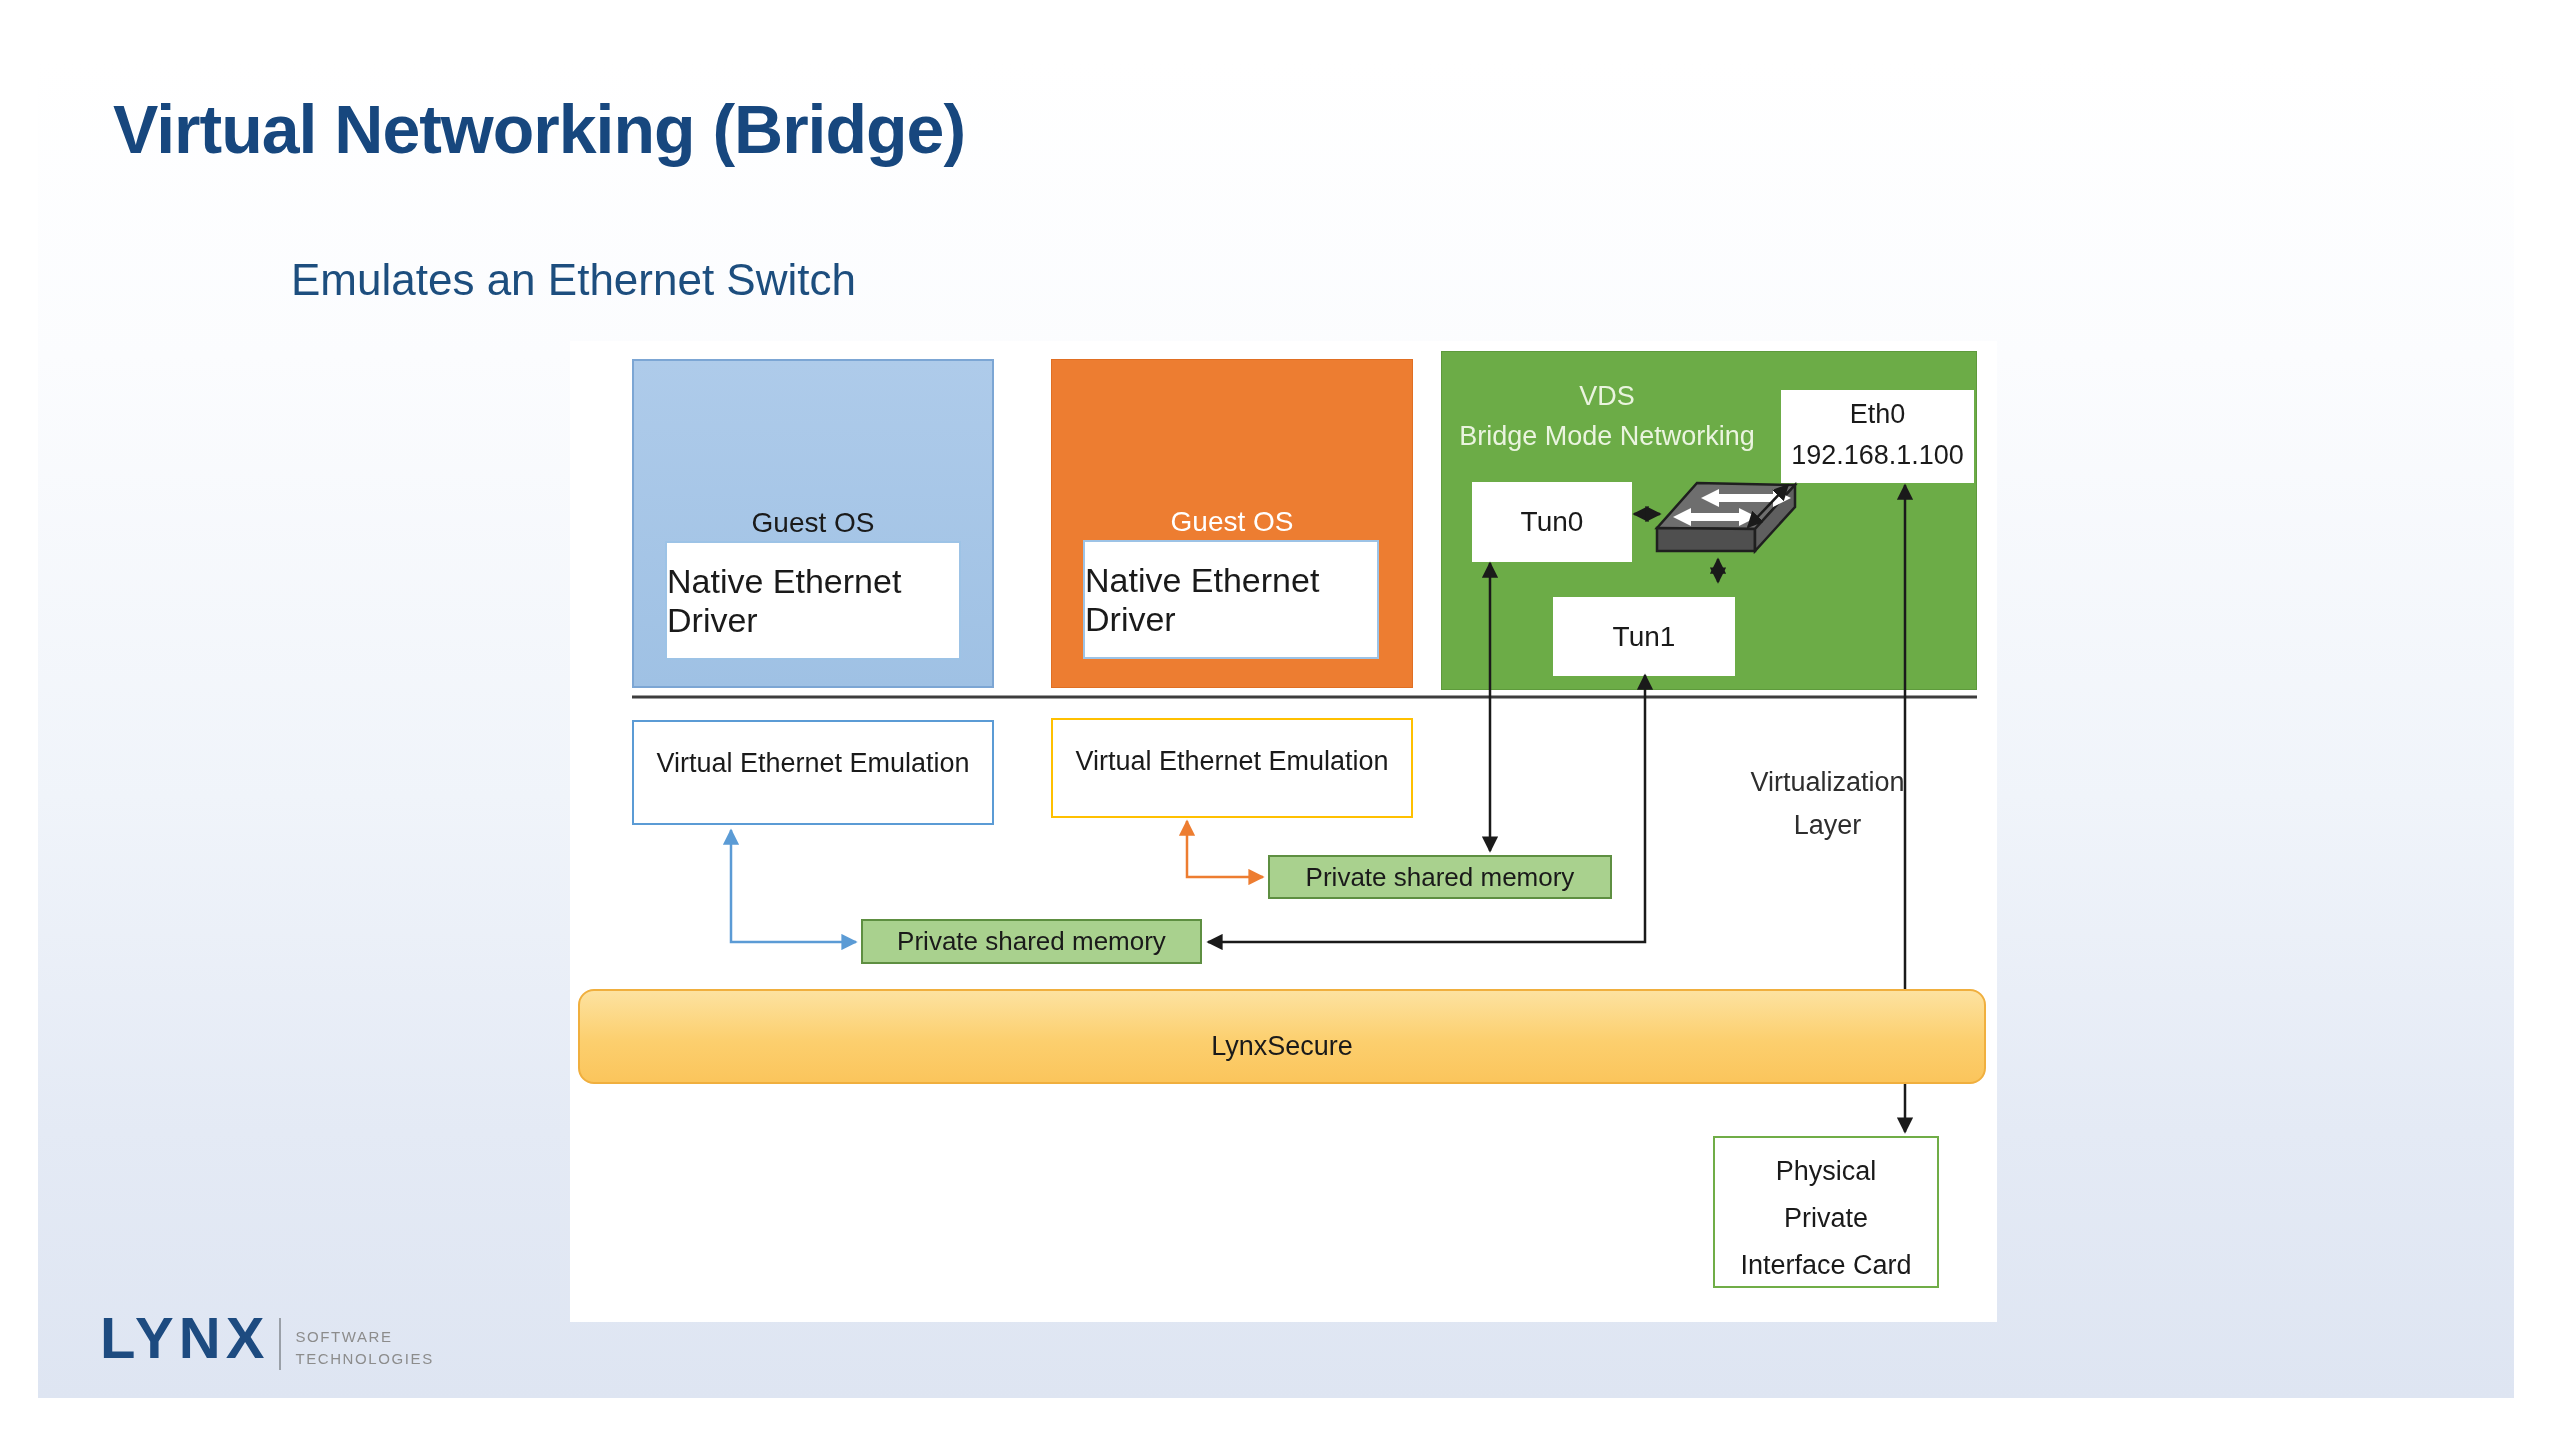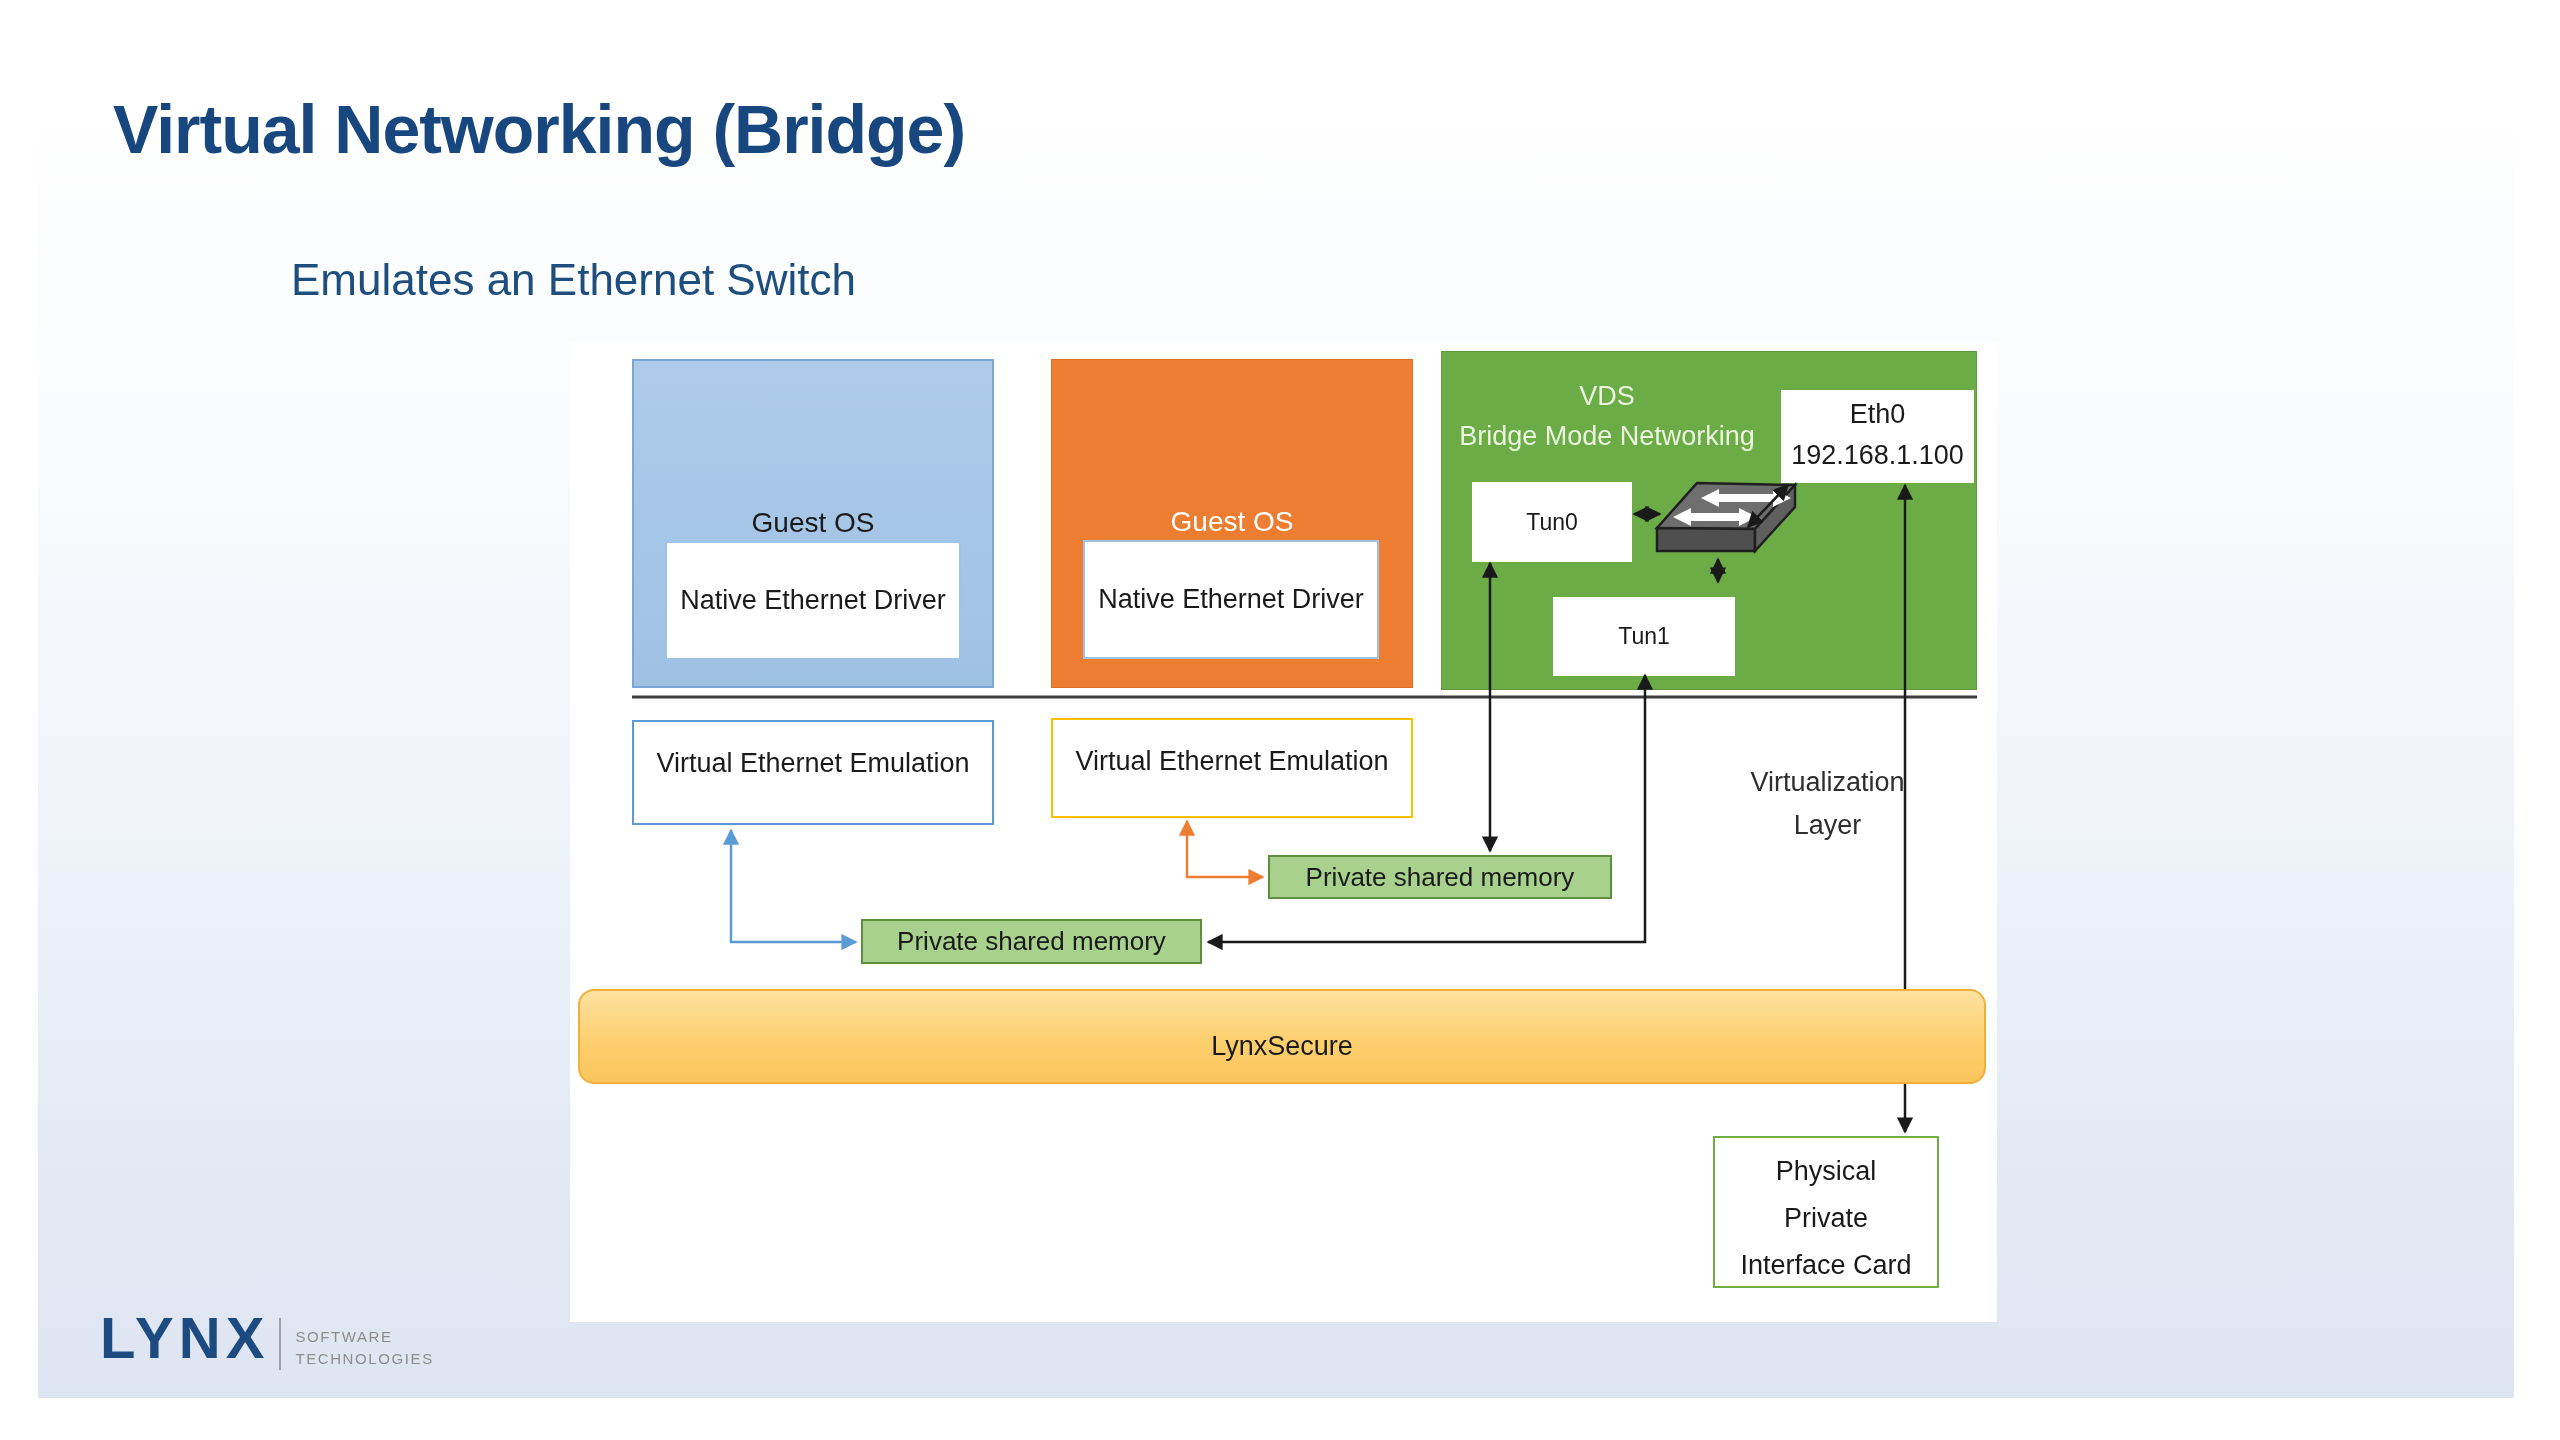--- a/index.html
+++ b/index.html
@@ -21,30 +21,30 @@
   .box { position:absolute; }
 
   
   .guest { top:18px; width:362px; height:329px; z-index:2; }
   .guest-blue { left:62px; background:linear-gradient(180deg,#aecbea 0%,#9fc1e4 100%); border:2px solid #7ca6d4; }
   .guest-orange { left:481px; background:#ed7d31; border:1px solid #e06f23; }
   .guest-label { position:absolute; top:146px; width:100%; text-align:center; font-size:28px; color:#1a1a1a; }
   .guest-orange .guest-label { color:#ffffff; }
   .driver-box { position:absolute; left:31px; top:180px; width:296px; height:119px; background:#ffffff;
                 border:2px solid #9dc3e6; display:flex; align-items:center; justify-content:center;
-                font-size:27px; color:#1a1a1a; }
+                font-size:34px; color:#1a1a1a; }
 
   
   .vds { left:871px; top:10px; width:536px; height:339px; background:#6cac47; border:1px solid #5e9a3c; z-index:2; }
   .vds-title { position:absolute; left:10px; top:24px; width:310px; text-align:center;
                font-size:27px; line-height:40px; color:#eaf4df; }
   .eth0 { position:absolute; left:339px; top:38px; width:193px; height:93px; background:#ffffff;
           text-align:center; font-size:27px; line-height:41px; color:#1a1a1a; padding-top:4px; }
   .tun { position:absolute; background:#ffffff; display:flex; align-items:center; justify-content:center;
-         font-size:23px; color:#1a1a1a; }
+         font-size:28px; color:#1a1a1a; }
   .tun0 { left:30px; top:130px; width:160px; height:80px; }
   .tun1 { left:111px; top:245px; width:182px; height:79px; }
   .switch-icon { position:absolute; left:205px; top:126px; width:160px; height:100px; }
   .bridge-label { position:absolute; left:282px; top:220px; width:190px; text-align:center;
                   font-size:27px; font-weight:bold; line-height:39px; color:#111; }
 
   
   .vee { background:#ffffff; display:flex; justify-content:center; padding-top:26px;
          font-size:27px; color:#1a1a1a; z-index:2; }
   .vee-blue { left:62px; top:379px; width:362px; height:105px; border:2px solid #5b9bd5; }

